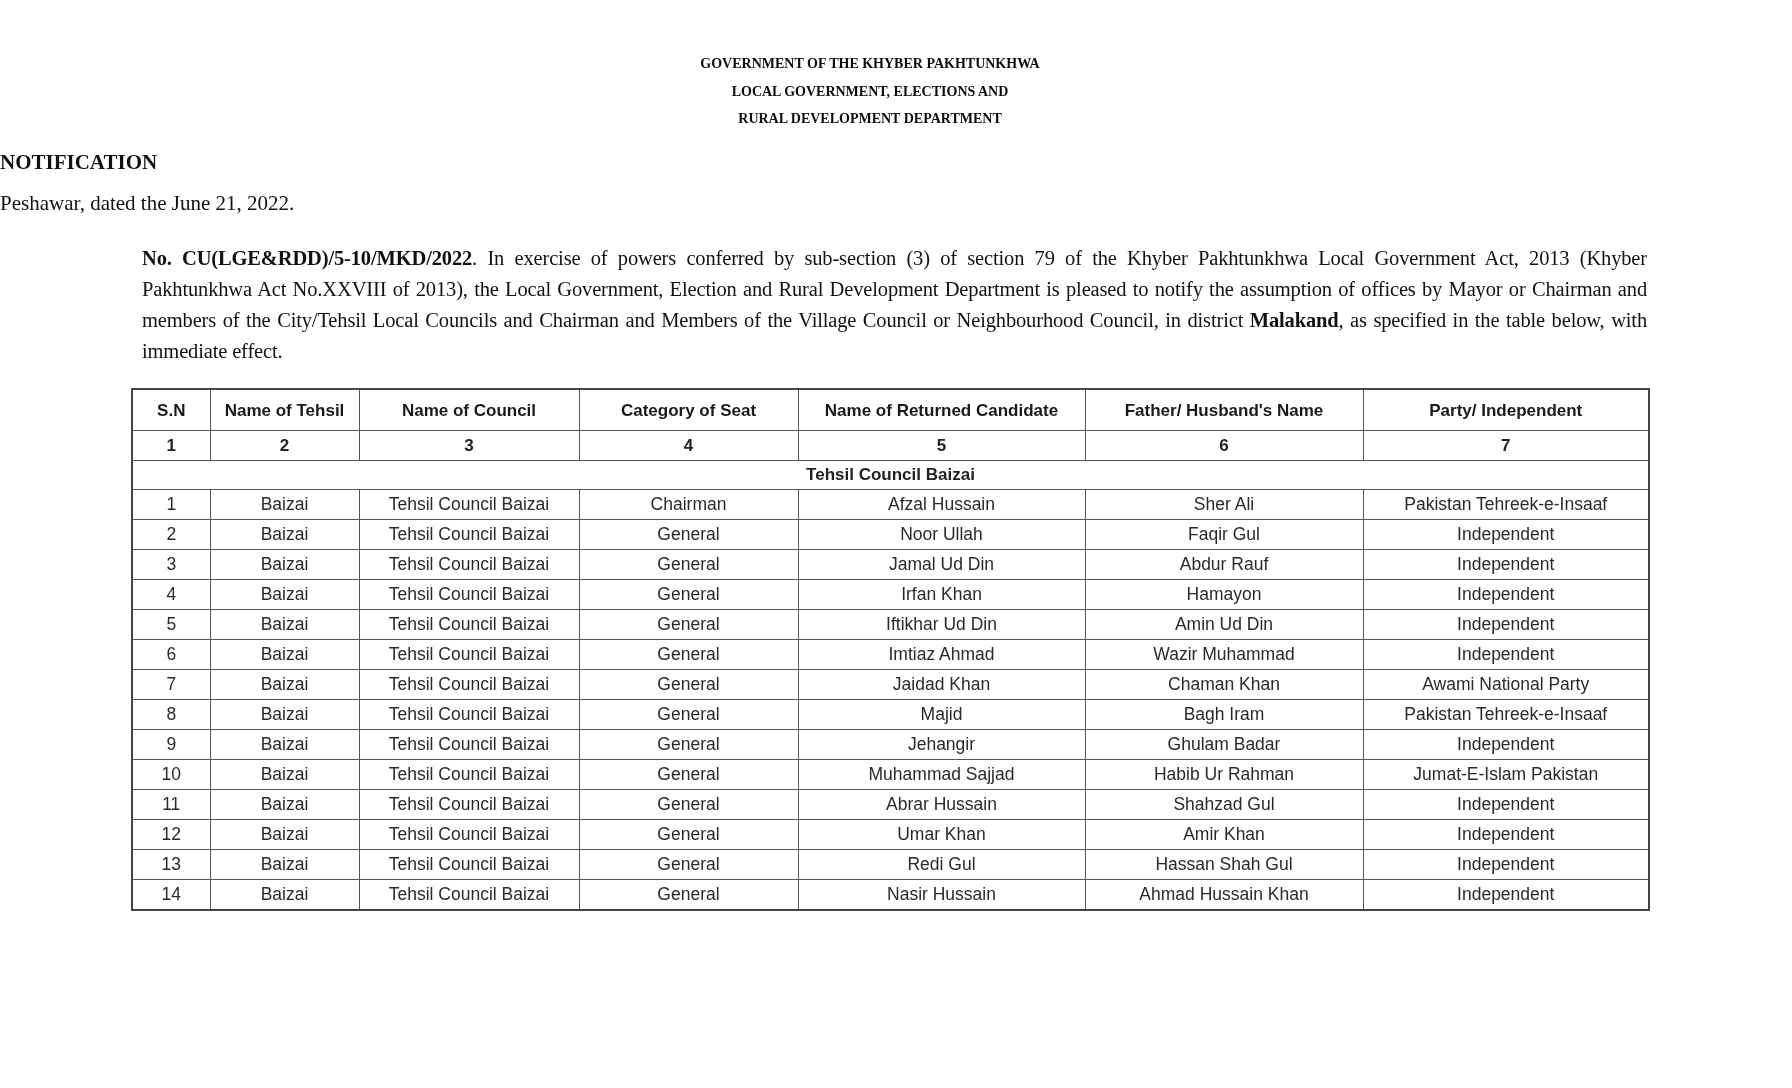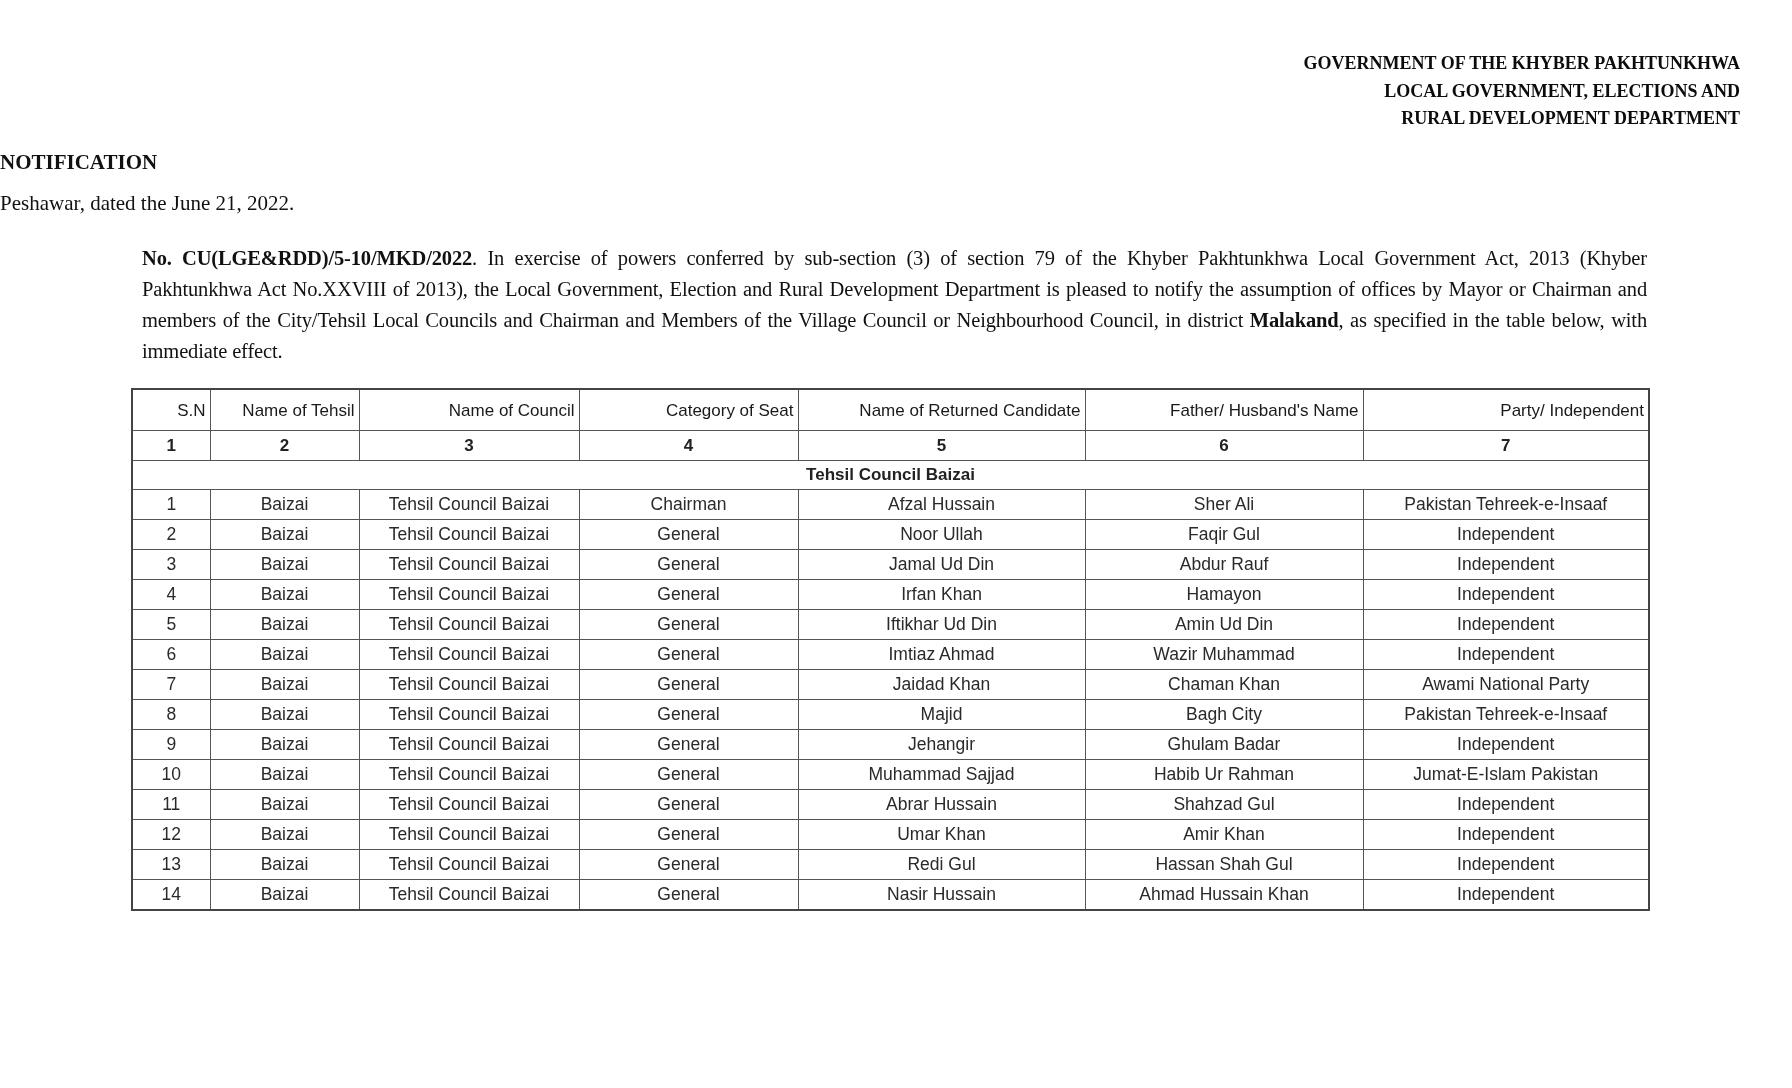--- a/index.html
+++ b/index.html
@@ -1,35 +1,35 @@
 <!DOCTYPE html>
 <html><head>
 <meta charset="utf-8">
 <style>
   html, body { margin:0; padding:0; background:#ffffff; }
   body { width:1792px; height:1088px; position:relative; overflow:hidden; color:#111; }
-  .heading { position:absolute; left:0; width:1740px; text-align:right;
-    font-family:"Liberation Serif", serif; font-weight:bold; font-size:18px; line-height:27px; color:#0c0c0c; }
+  .heading { position:absolute; left:0; width:1740px; text-align:center;
+    font-family:"Liberation Serif", serif; font-weight:bold; font-size:14px; line-height:27px; color:#0c0c0c; }
   .heading.l1 { top:50px; }
   .heading.l2 { top:78px; }
   .heading.l3 { top:105px; }
   .notif { position:absolute; top:149px; left:0; width:1740px; text-align:left;
     font-family:"Liberation Serif", serif; font-weight:bold; font-size:21px; line-height:27px; }
   .dated { position:absolute; top:190px; left:0; width:1740px; text-align:left;
     font-family:"Liberation Serif", serif; font-size:21px; line-height:27px; }
   .para { position:absolute; top:234px; left:142px; width:1505px;
     font-family:"Liberation Serif", serif; font-size:20.5px; line-height:31px;
     text-align:justify; text-align-last:left; letter-spacing:-0.15px;margin-top:9px; }
   .para b { font-weight:bold; }
   table.results { position:absolute; top:388px; left:131px; width:1517px;
     border-collapse:collapse; table-layout:fixed;
     font-family:"Liberation Sans", sans-serif; color:#222; }
   table.results td, table.results th { border:1.4px solid #555; text-align:center;
     padding:0 4px; overflow:hidden; white-space:nowrap; }
-  table.results th { font-weight:normal; font-size:17px; height:40px; line-height:19px; color:#1a1a1a; white-space:normal;text-align:right; }
+  table.results th { font-weight:bold; font-size:17px; height:40px; line-height:19px; color:#1a1a1a; white-space:normal; }
   table.results tr.nums td { font-weight:bold; font-size:17px; height:29px; }
   table.results tr.section td { font-weight:bold; font-size:17px; height:28px; border-left:2px solid #444; border-right:2px solid #444; }
   table.results tr.datarow td { font-size:17.5px; height:29px; color:#2a2a2a; }
   table.results { border:2px solid #444; }
 </style>
 </head>
 <body>
 
 <div class="heading l1">GOVERNMENT OF THE KHYBER PAKHTUNKHWA</div>
 <div class="heading l2">LOCAL GOVERNMENT, ELECTIONS AND</div>
@@ -135,21 +135,21 @@
         <td>Jaidad Khan</td>
         <td>Chaman Khan</td>
         <td>Awami National Party</td>
       </tr>
     <tr class="datarow">
         <td>8</td>
         <td>Baizai</td>
         <td>Tehsil Council Baizai</td>
         <td>General</td>
         <td>Majid</td>
-        <td>Bagh City</td>
+        <td>Bagh Iram</td>
         <td>Pakistan Tehreek-e-Insaaf</td>
       </tr>
     <tr class="datarow">
         <td>9</td>
         <td>Baizai</td>
         <td>Tehsil Council Baizai</td>
         <td>General</td>
         <td>Jehangir</td>
         <td>Ghulam Badar</td>
         <td>Independent</td>

